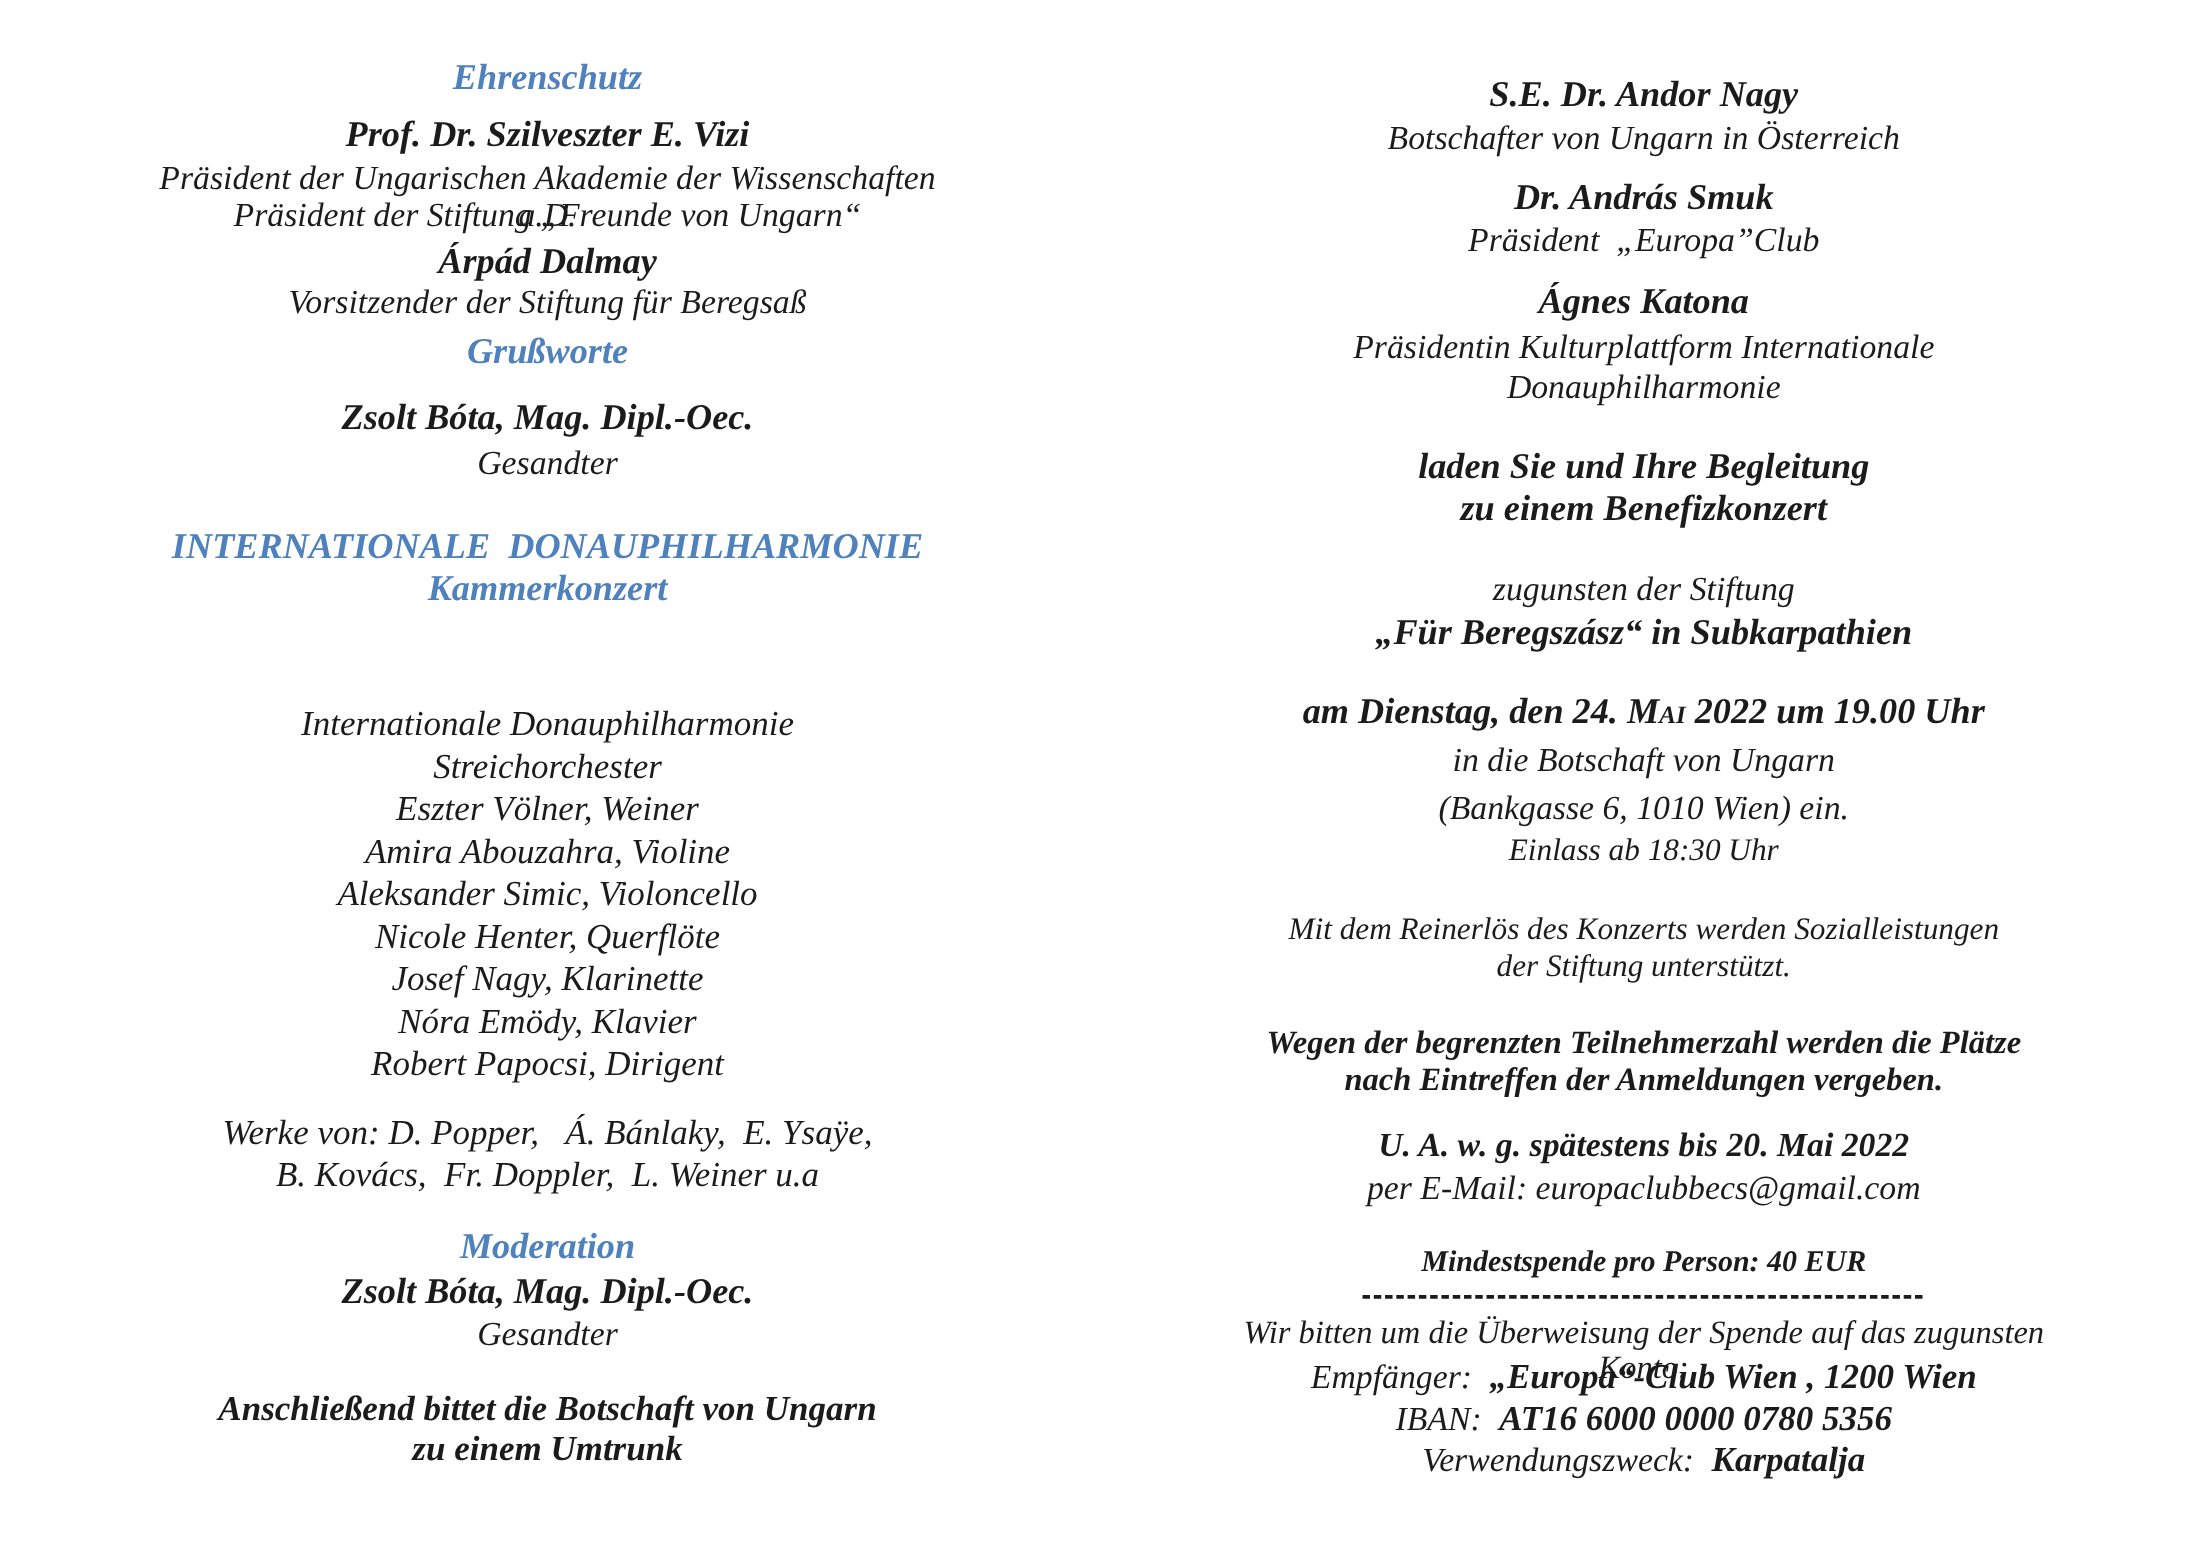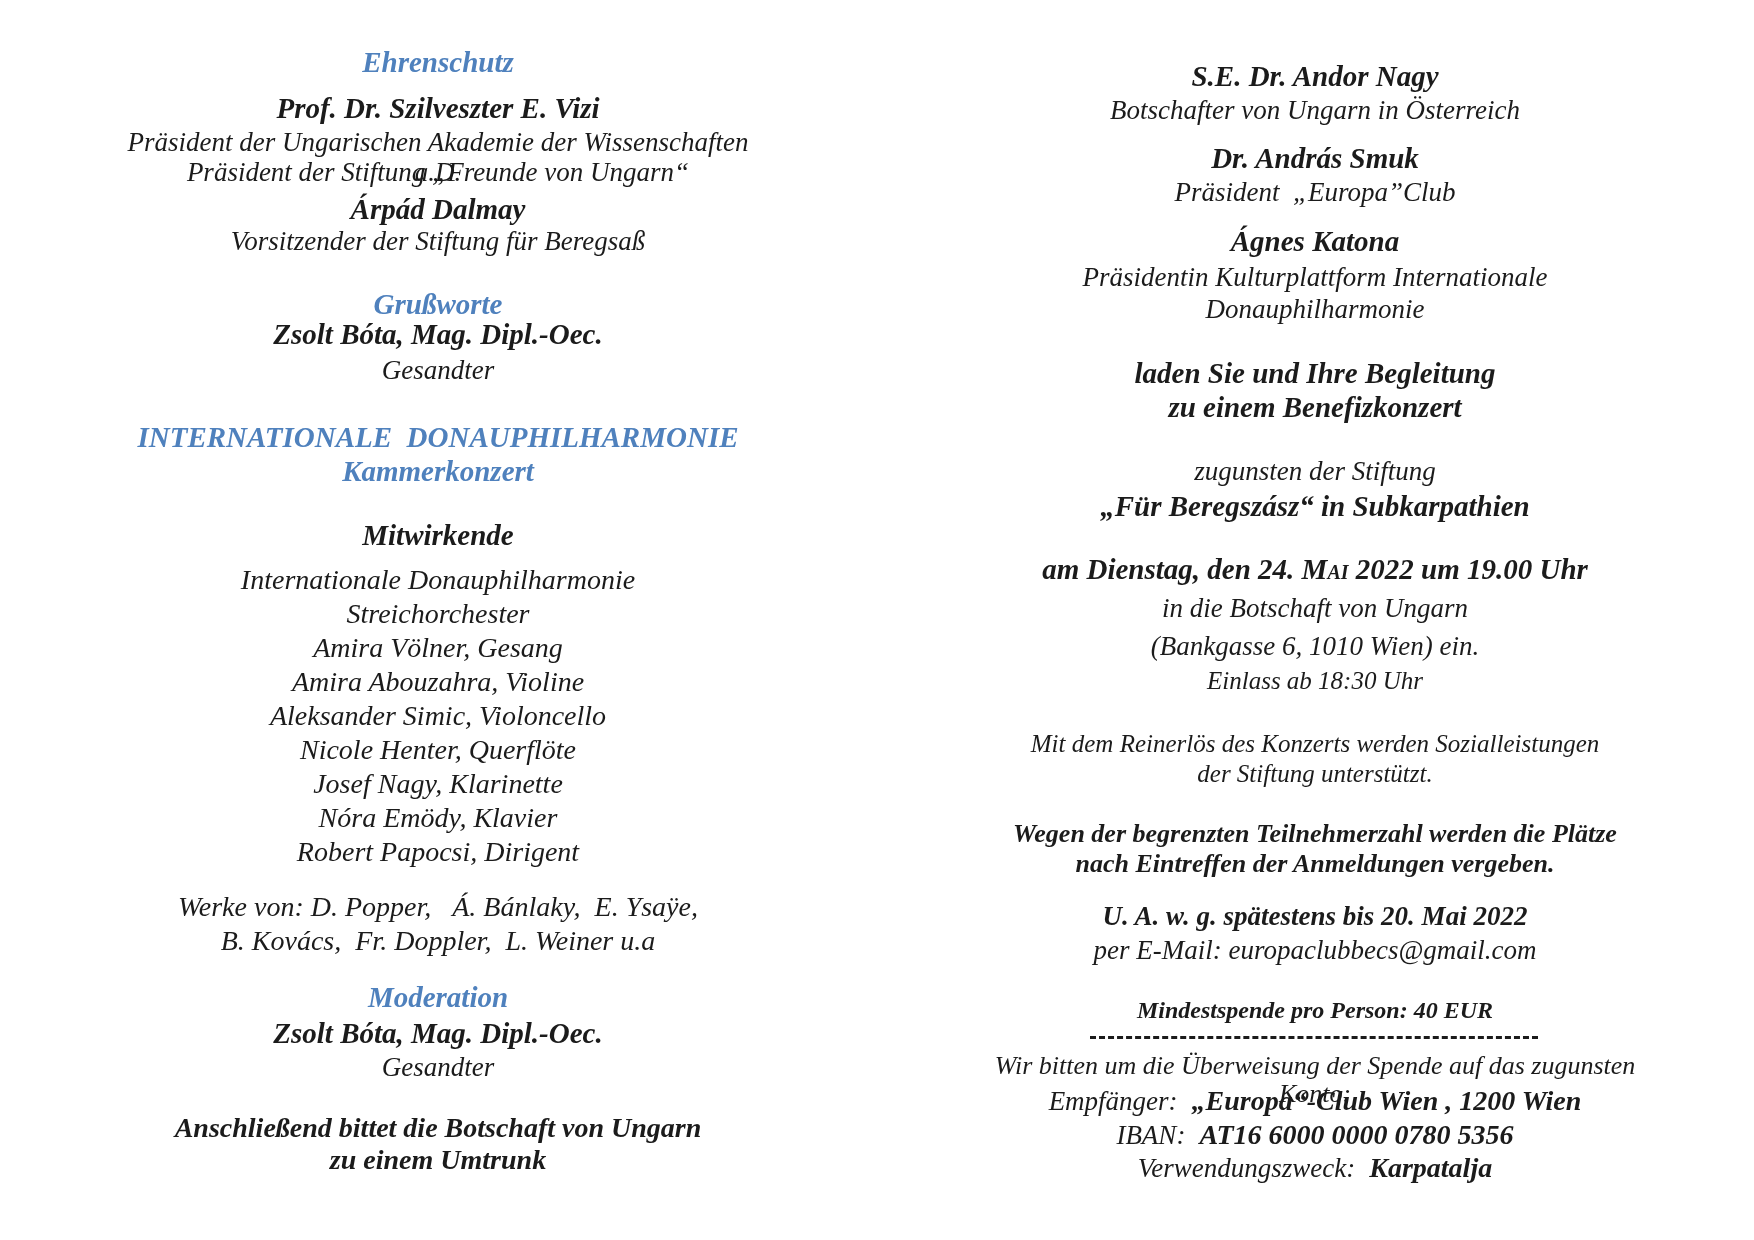--- a/index.html
+++ b/index.html
@@ -50,32 +50,31 @@
 <div class="page">
 
   <div class="col col-left">
     <div class="line blue" style="top:46px">Ehrenschutz</div>
     <div class="line name" style="top:92px">Prof. Dr. Szilveszter E. Vizi</div>
     <div class="line sub" style="top:127px">Präsident der Ungarischen Akademie der Wissenschaften a.D.</div>
     <div class="line sub" style="top:157px">Präsident der Stiftung „Freunde von Ungarn“</div>
     <div class="line name" style="top:193px">Árpád Dalmay</div>
     <div class="line sub" style="top:226px">Vorsitzender der Stiftung für Beregsaß</div>
 
-    <div class="line blue" style="top:288px">Grußworte</div>
+    <div class="line blue" style="top:265px">Grußworte</div>
     <div class="line name" style="top:318px">Zsolt Bóta, Mag. Dipl.-Oec.</div>
     <div class="line sub" style="top:355px">Gesandter</div>
 
     <div class="line blue-wide" style="top:420px">INTERNATIONALE  DONAUPHILHARMONIE</div>
     <div class="line blue-wide" style="top:454px">Kammerkonzert</div>
 
-    <div class="line name" style="top:519px">Mitwirkende</div>
 
     <div class="line perf" style="top:563px">Internationale Donauphilharmonie</div>
     <div class="line perf" style="top:597px">Streichorchester</div>
-    <div class="line perf" style="top:631px">Amira Völner, Gesang</div>
+    <div class="line perf" style="top:631px">Eszter Völner, Weiner</div>
     <div class="line perf" style="top:699px">Aleksander Simic, Violoncello</div>
     <div class="line perf" style="top:665px">Amira Abouzahra, Violine</div>
     <div class="line perf" style="top:733px">Nicole Henter, Querflöte</div>
     <div class="line perf" style="top:767px">Josef Nagy, Klarinette</div>
     <div class="line perf" style="top:801px">Nóra Emödy, Klavier</div>
     <div class="line perf" style="top:835px">Robert Papocsi, Dirigent</div>
 
     <div class="line perf" style="top:890px">Werke von: D. Popper,   Á. Bánlaky,  E. Ysaÿe,</div>
     <div class="line perf" style="top:924px">B. Kovács,  Fr. Doppler,  L. Weiner u.a</div>
 

